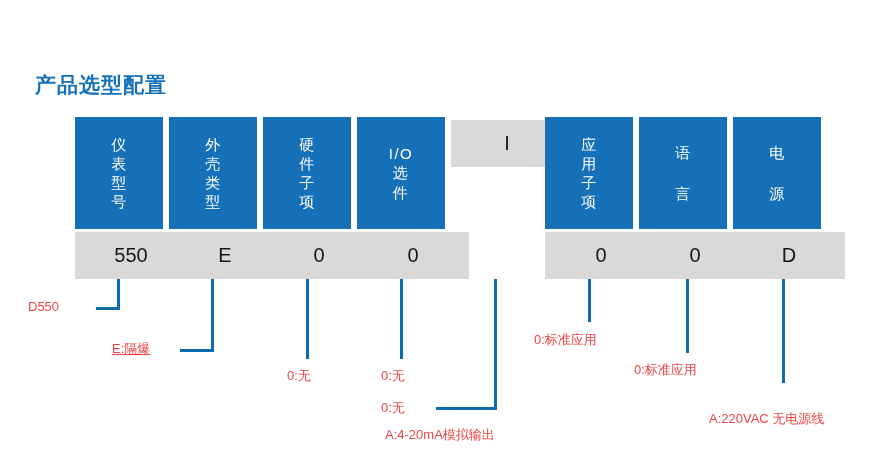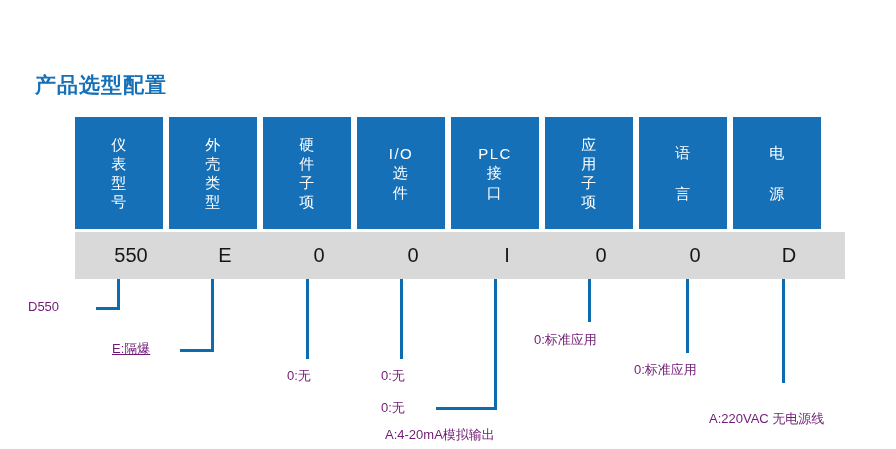--- a/index.html
+++ b/index.html
@@ -56,21 +56,21 @@
     font-size:20px;
     font-weight:500;
   }
 
   .lead{ position:absolute; background:#0d6cb0; }
   .lead.v{ width:3px; }
   .lead.h{ height:3px; }
 
   .note{
     position:absolute;
-    color:#701a75;
+    color:#ef4444;
     font-size:13px;
     line-height:1.5;
     white-space:nowrap;
   }
 </style>
 </head>
 <body>
 
 <div id="root">
 
@@ -111,25 +111,20 @@
     <div class="col" style="left:282px;text-align:right;">
       <div class="head latin">
         <span class="ch">I/O</span>
         <span class="ch">选</span>
         <span class="ch">件</span>
       </div>
       <div class="val">0</div>
     </div>
 
     <div class="col" style="left:376px;">
-      <div class="head latin">
-        <span class="ch">PLC</span>
-        <span class="ch">接</span>
-        <span class="ch">口</span>
-      </div>
       <div class="val">I</div>
     </div>
 
     <div class="col" style="left:470px;">
       <div class="head">
         <span class="ch">应</span>
         <span class="ch">用</span>
         <span class="ch">子</span>
         <span class="ch">项</span>
       </div>

